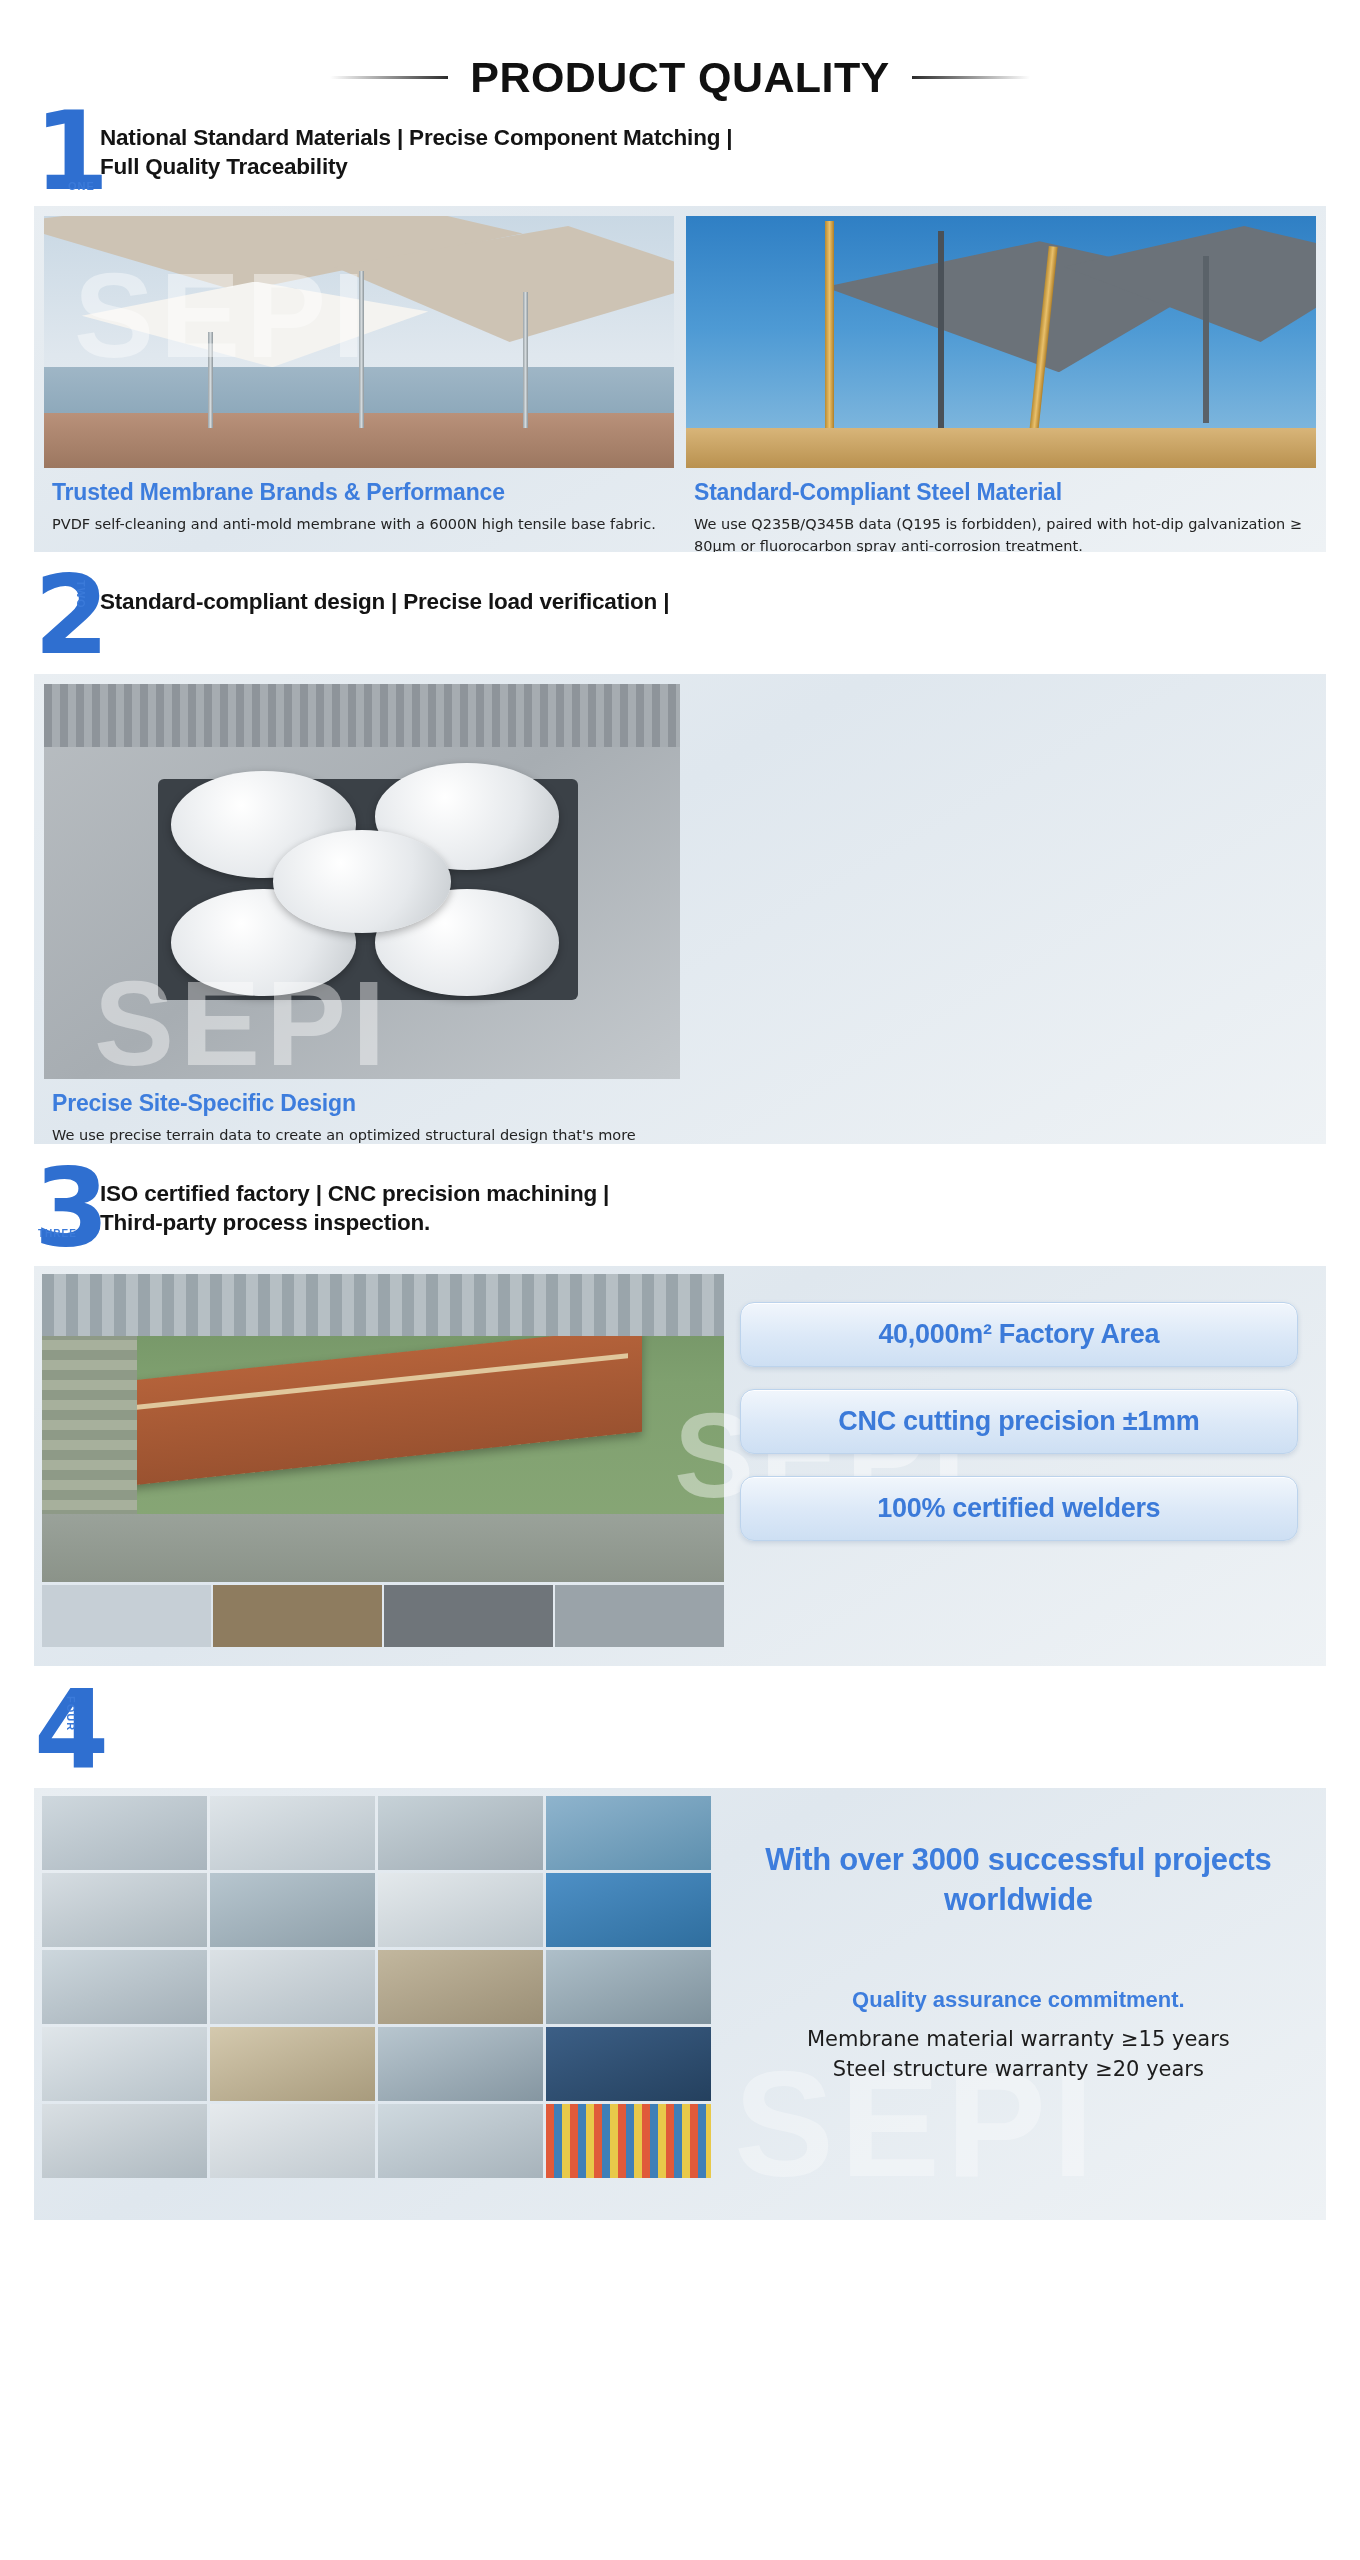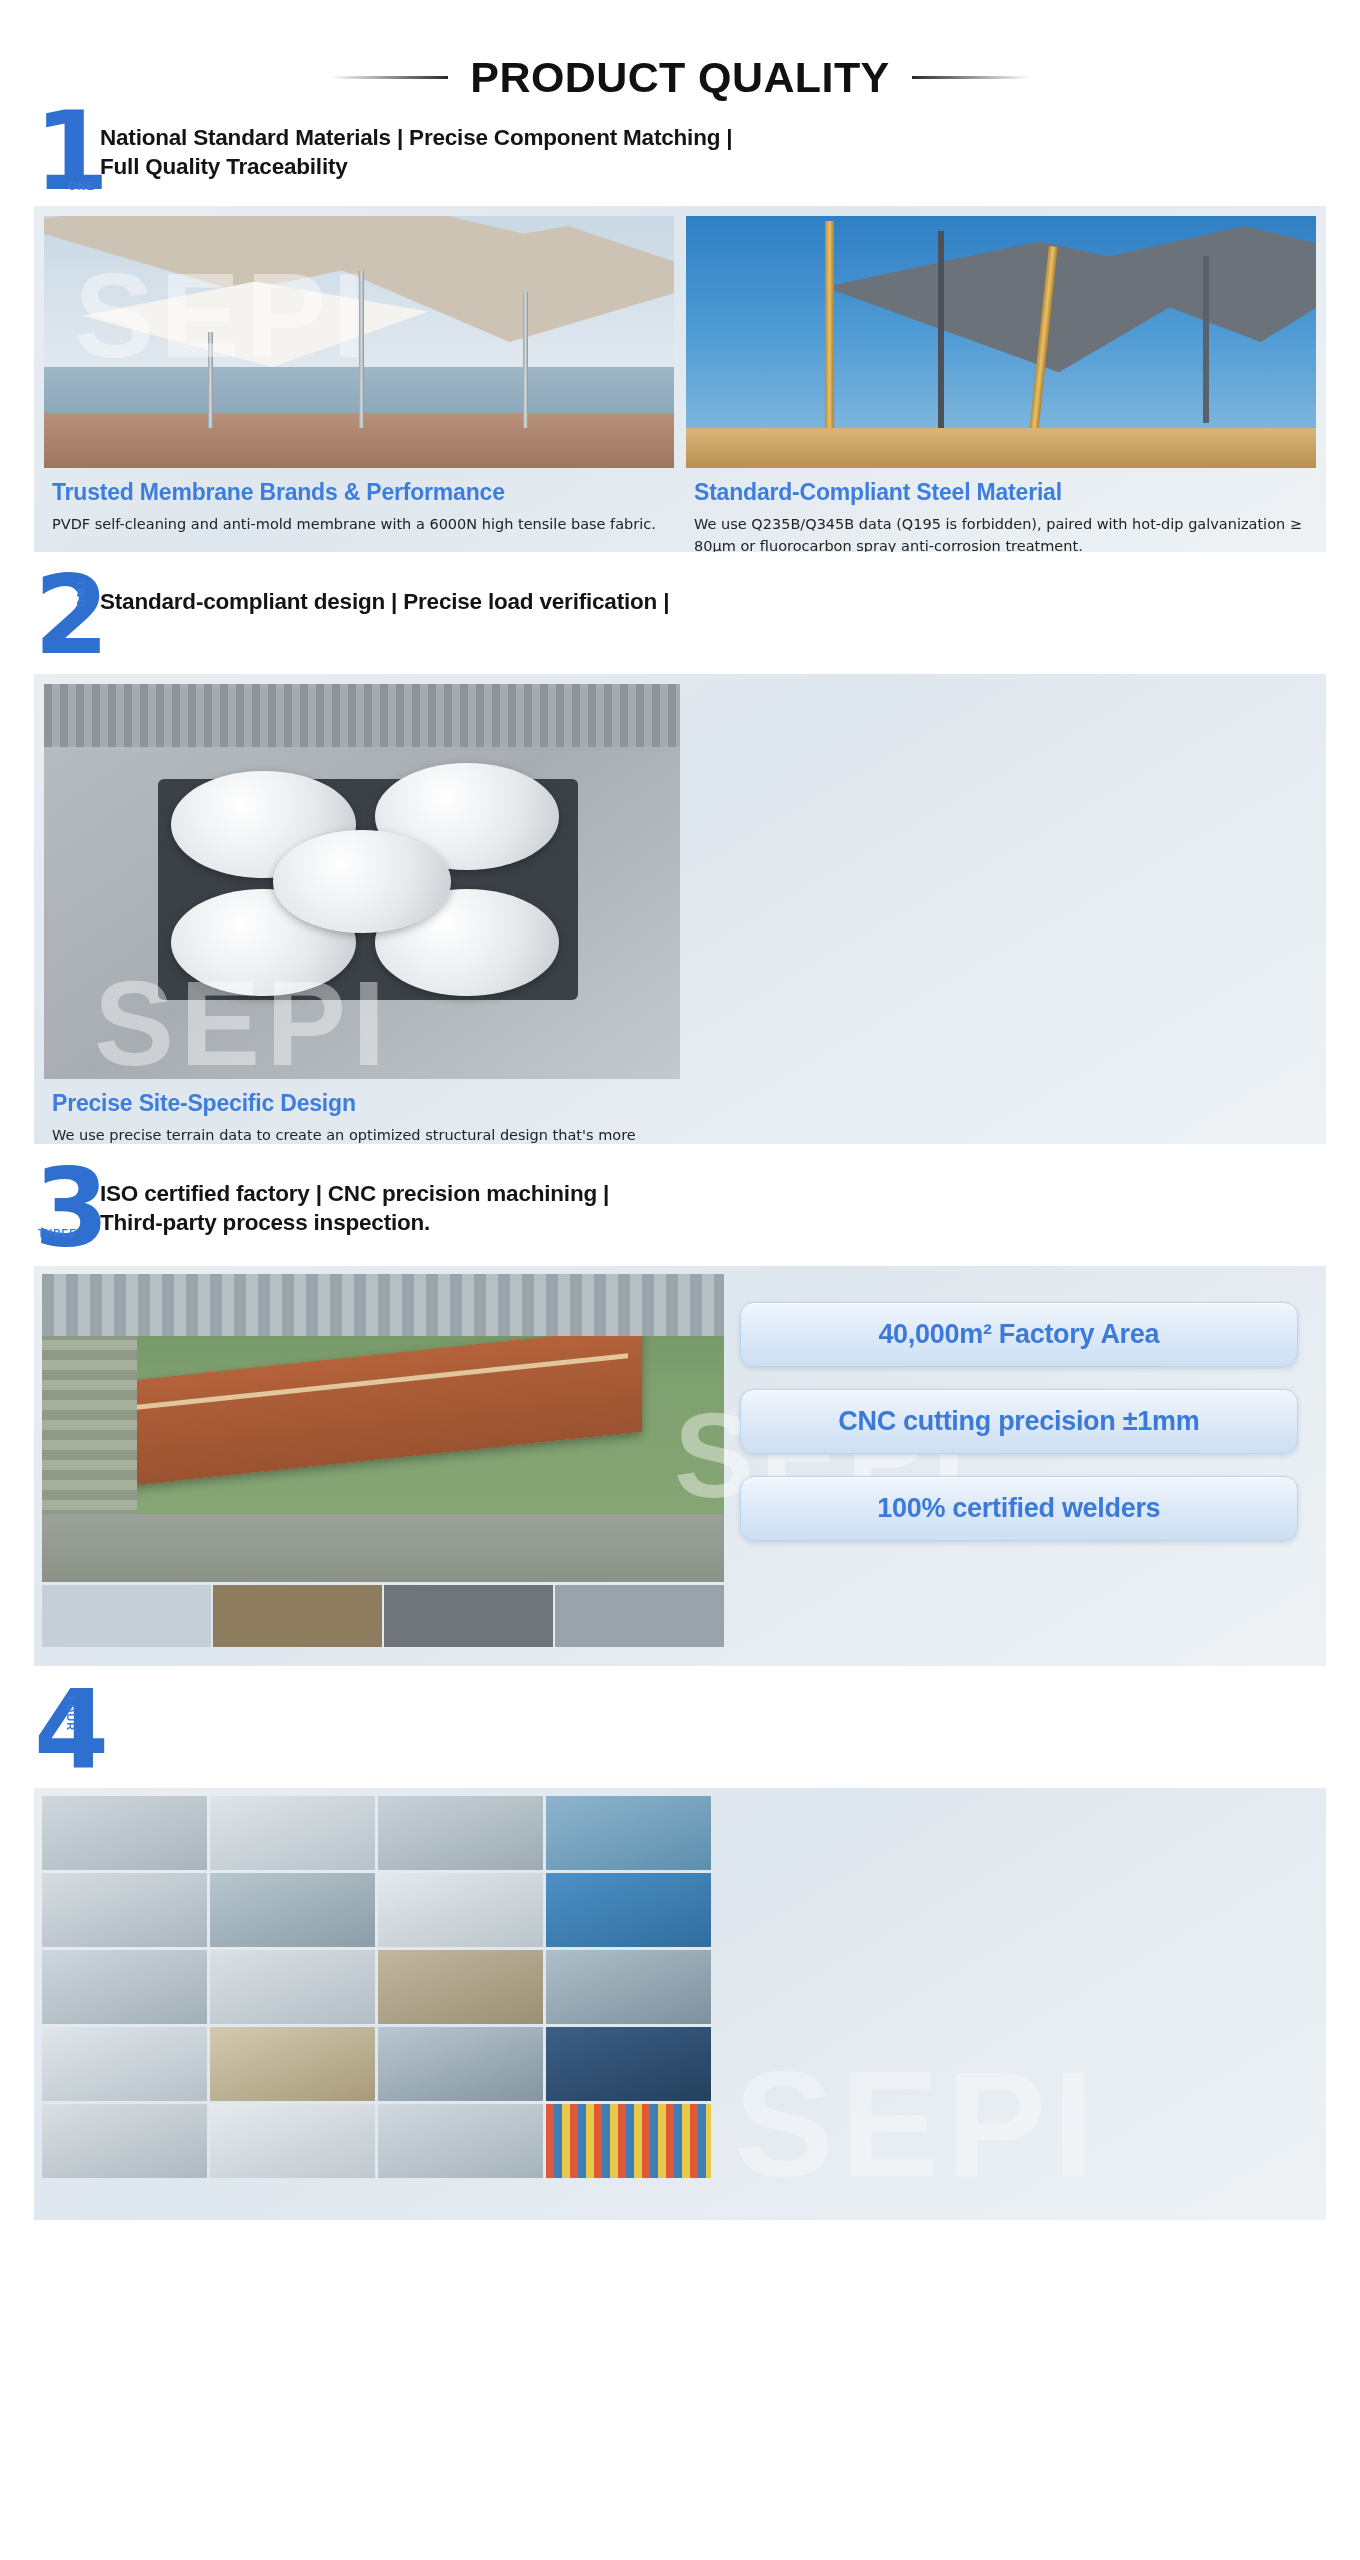--- a/index.html
+++ b/index.html
@@ -439,15 +439,21 @@
       <div class="gcell" style="background:linear-gradient(160deg,#d4c9ae,#a89b7d);"></div>
       <div class="gcell" style="background:linear-gradient(160deg,#b8c6cf,#8596a1);"></div>
       <div class="gcell" style="background:linear-gradient(160deg,#3c5f86,#24405e);"></div>
 
       <div class="gcell" style="background:linear-gradient(160deg,#d9dfe3,#aeb9c0);"></div>
       <div class="gcell" style="background:linear-gradient(160deg,#e6eaed,#c0c9cf);"></div>
       <div class="gcell" style="background:linear-gradient(160deg,#cfd9df,#a7b3bb);"></div>
       <div class="gcell" style="background:repeating-linear-gradient(90deg,#e05a3a 0 8px,#3f7fb8 8px 16px,#e8c94a 16px 24px);"></div>
     </div>
 
+    <div class="s4-right">
+      <div class="s4-h">With over 3000 successful projects worldwide</div>
+      <div class="s4-sub">Quality assurance commitment.</div>
+      <div class="s4-line">Membrane material warranty ≥15 years</div>
+      <div class="s4-line second">Steel structure warranty ≥20 years</div>
+    </div>
   </div>
 
 </div>
 
 </body></html>

